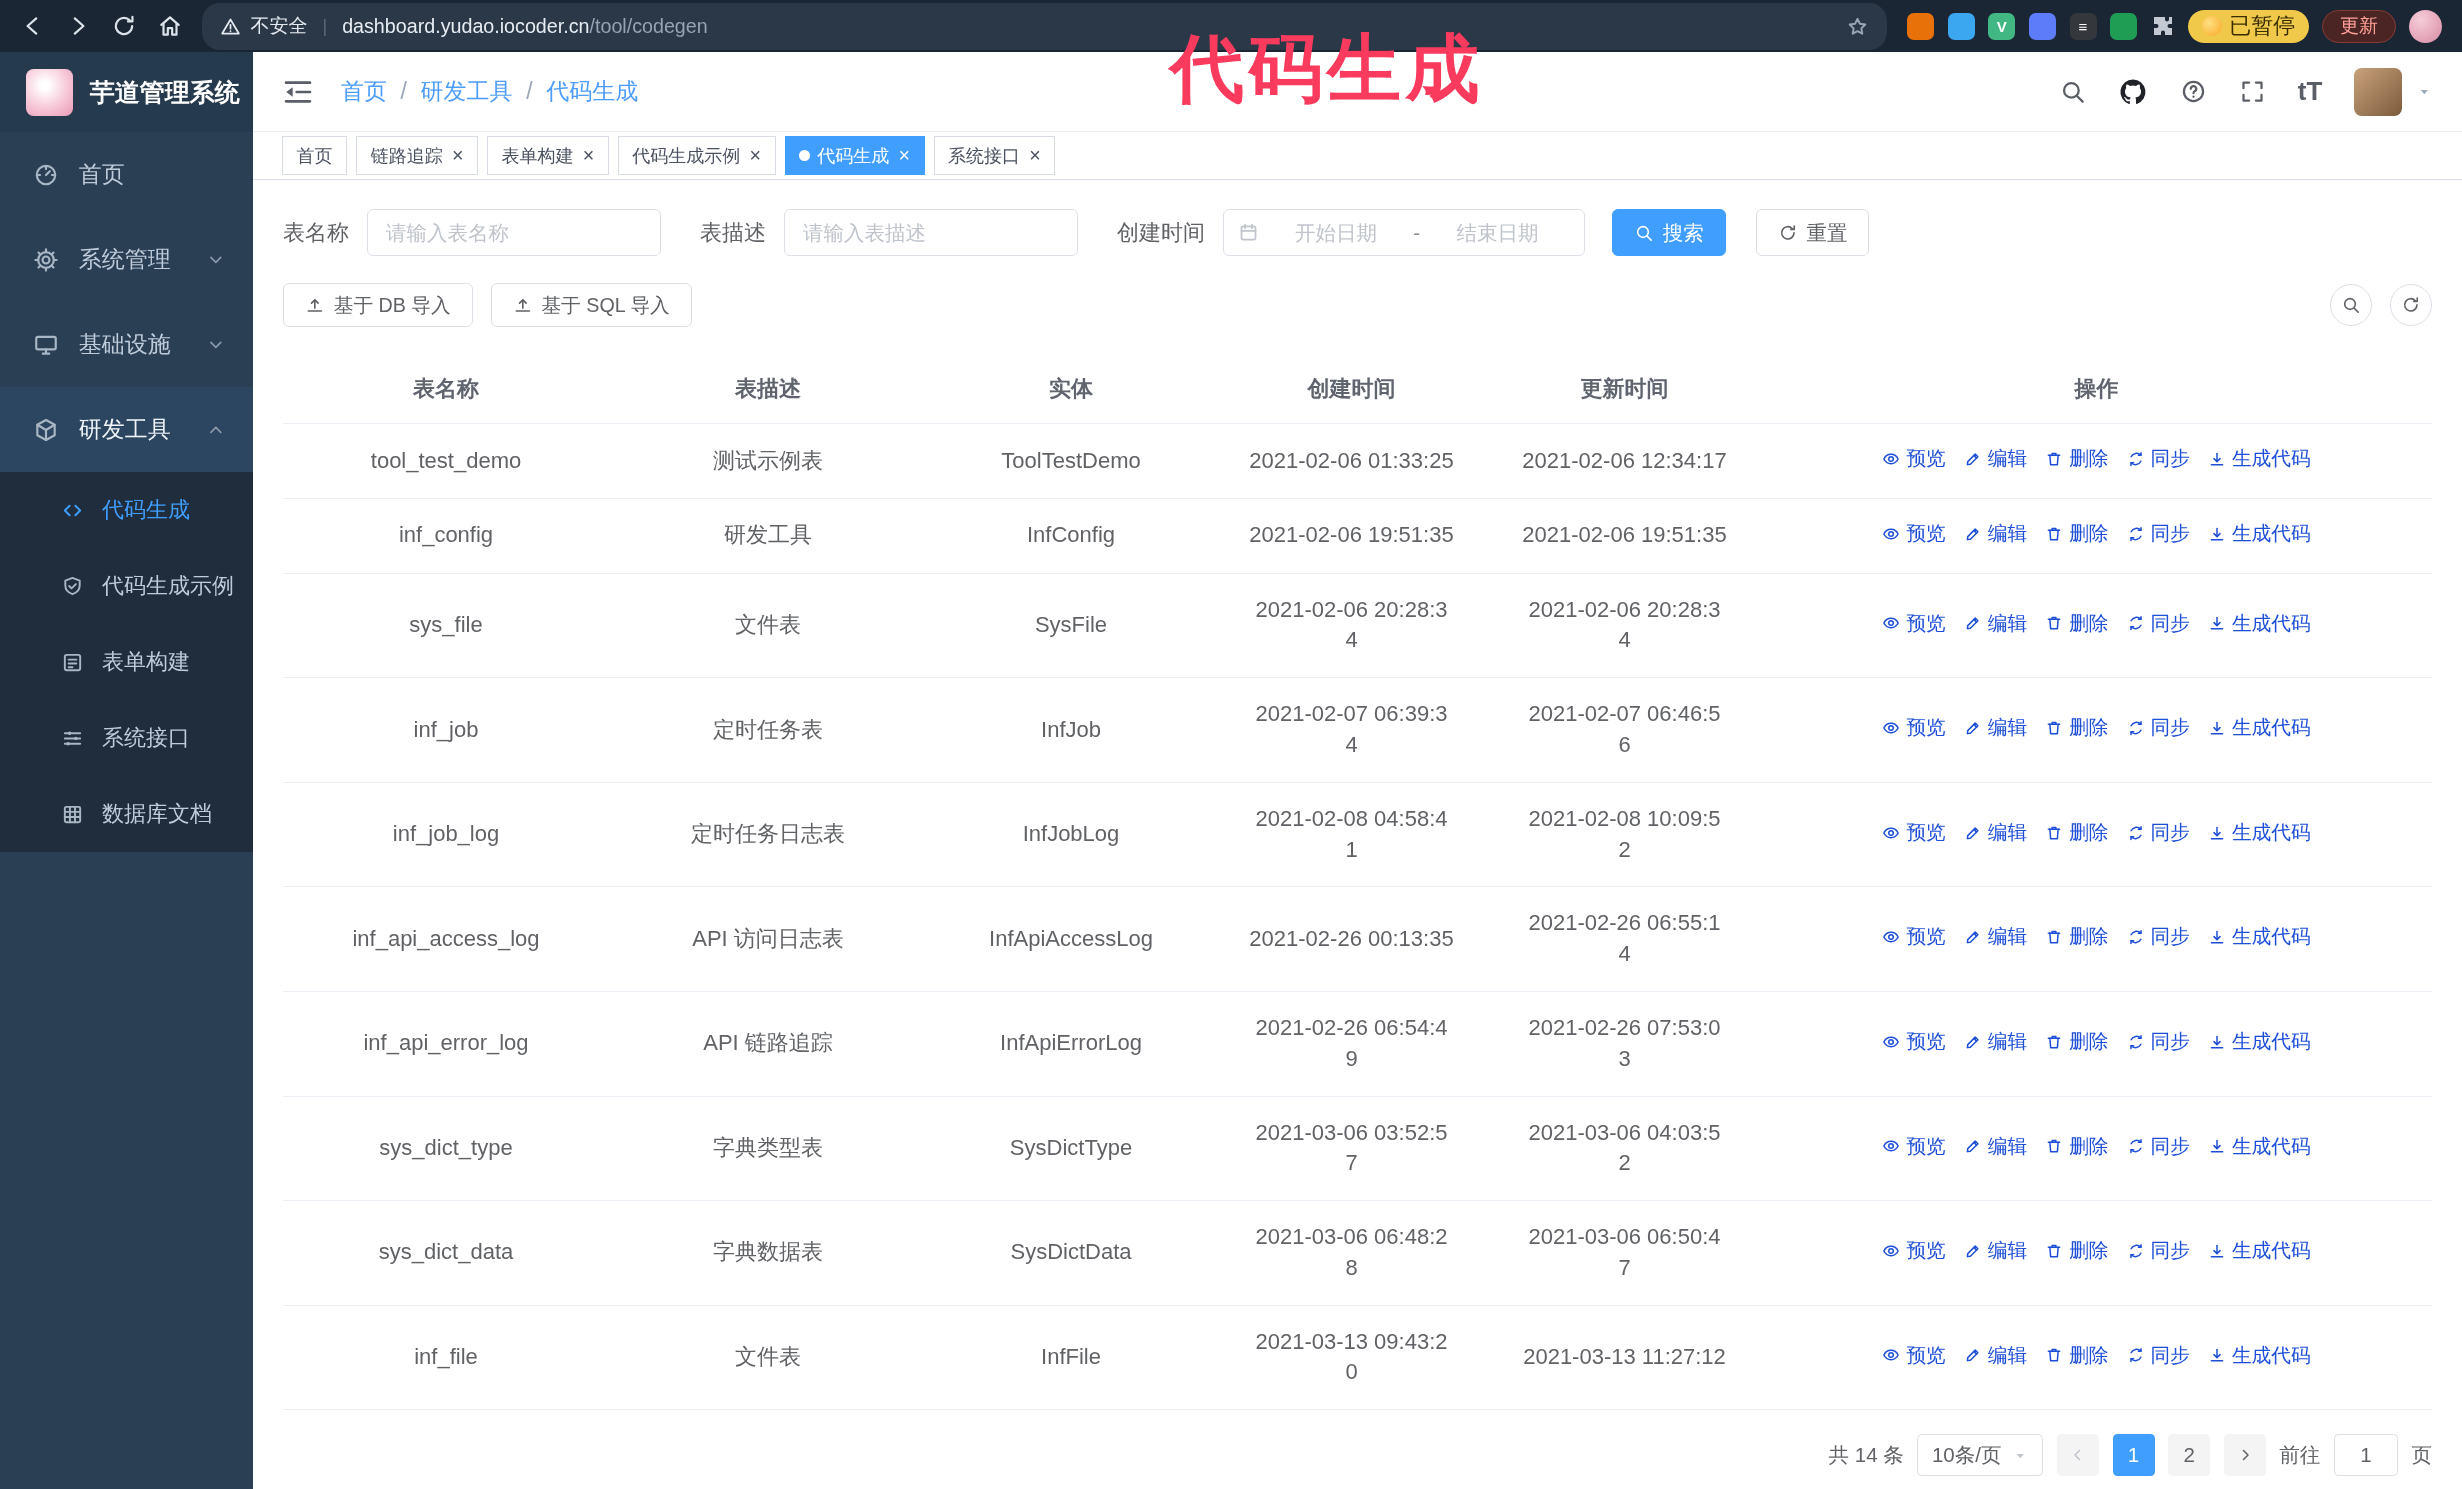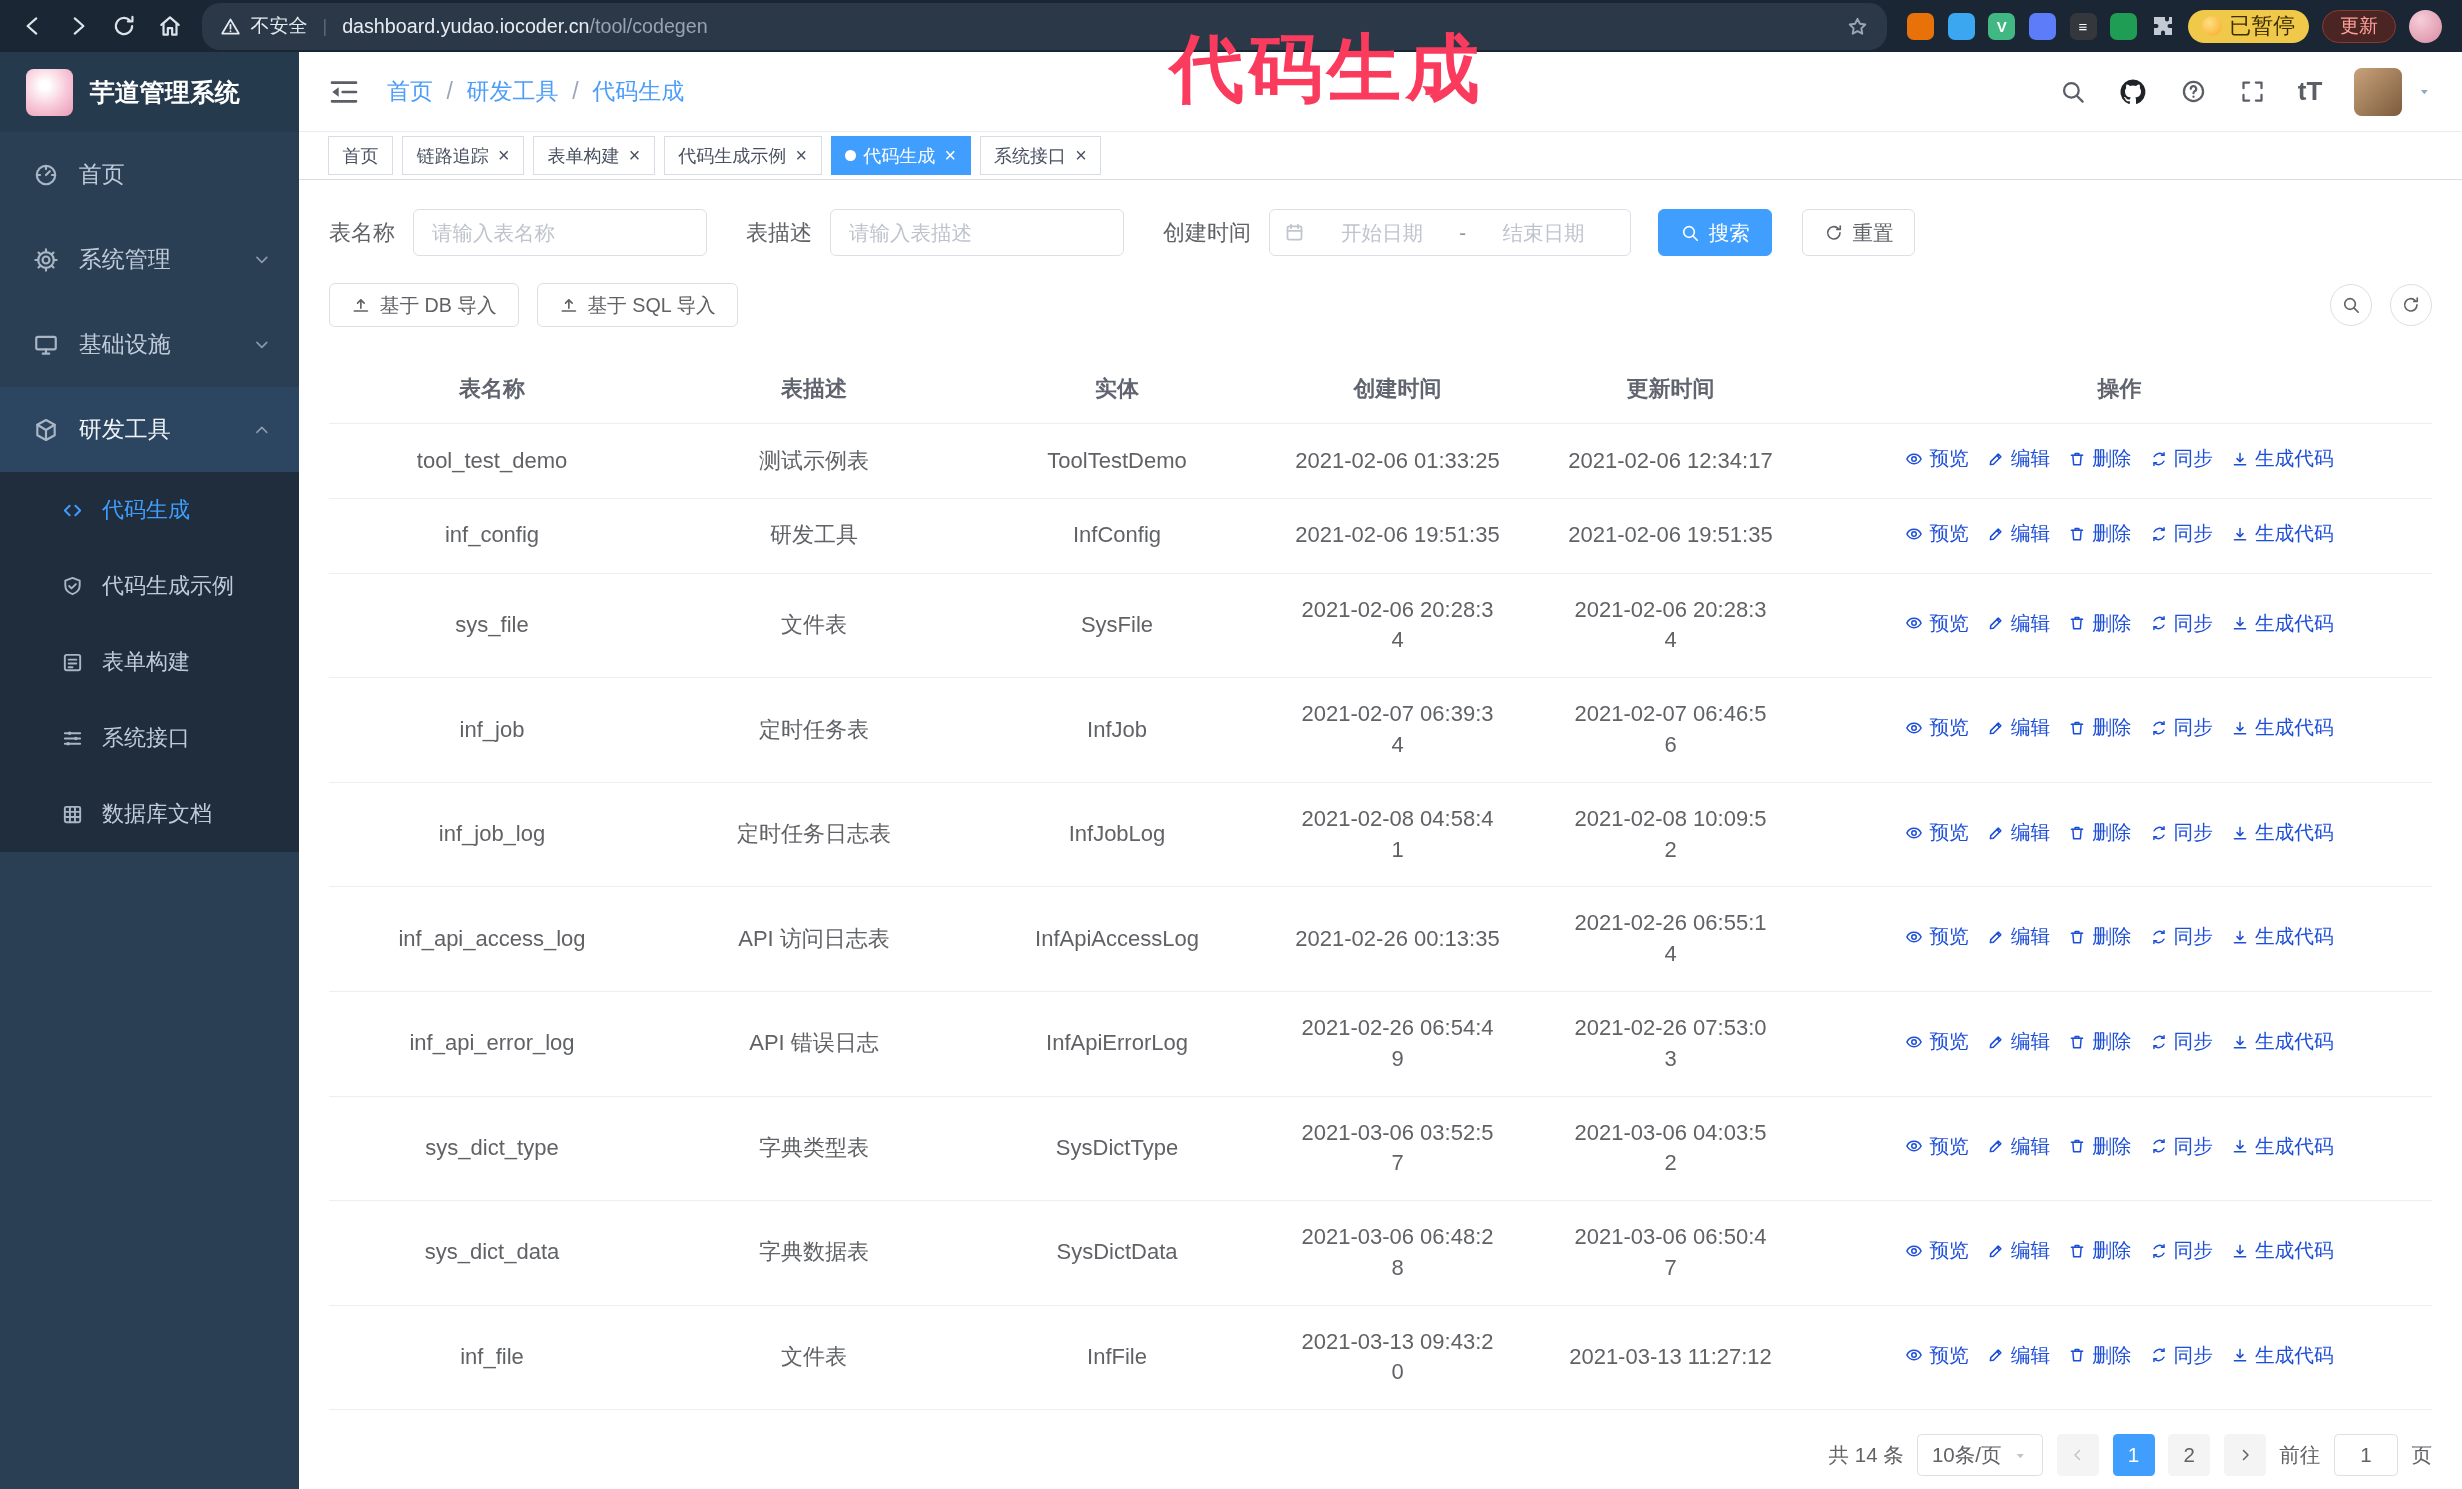--- a/index.html
+++ b/index.html
@@ -24,21 +24,21 @@
 .browser-right{display:flex;align-items:center;gap:13.6px}
 .ext{width:27px;height:27px;border-radius:6.8px;display:inline-flex;align-items:center;justify-content:center;color:#fff;font-size:15px;font-weight:700;cursor:pointer}
 .puzzle{width:24px;height:24px;color:#c3cad3;cursor:pointer}
 .paused-badge{height:33px;border-radius:16.7px;background:#f1c94a;color:#3a2e00;display:flex;align-items:center;gap:7.6px;padding:0 13.6px;font-size:22px;cursor:pointer;white-space:nowrap}
 .paused-dot{width:19.7px;height:19.7px;border-radius:50%;background:radial-gradient(circle at 35% 35%,#ffe082,#f9a825)}
 .update-btn{height:33px;border-radius:16.7px;padding:0 16.7px;display:flex;align-items:center;background:#4a2523;border:0.8px solid #8a3a34;color:#ff9f97;font-size:19px;cursor:pointer;white-space:nowrap}
 .profile-avatar{width:33px;height:33px;border-radius:50%;background:radial-gradient(circle at 35% 30%,#f6cdd9,#d88ba3);cursor:pointer}
 
 
 .app{display:flex;height:1438px}
-.sidebar{width:299px;background:#2a3f54;color:#bfcbd9;flex-shrink:0}
+.sidebar{width:253px;background:#2a3f54;color:#bfcbd9;flex-shrink:0}
 .logo{height:80px;display:flex;align-items:center;padding:0 26px;gap:16.7px;background:#263a4d}
 .logo-img{width:47px;height:47px;border-radius:7.6px;background:radial-gradient(circle at 40% 35%,#ffffff 10%,#f7c7d8 55%,#e89ab4);flex-shrink:0}
 .logo-title{font-size:25px;font-weight:700;color:#fff;white-space:nowrap}
 .menu-item{height:85px;display:flex;align-items:center;padding:0 27px 0 33px;gap:19.7px;font-size:23px;cursor:pointer;white-space:nowrap}
 .menu-item .icon{width:26px;height:26px;color:#a9b6c4}
 .menu-item .chev{width:19.7px;height:19.7px;margin-left:auto;color:#8d9aa9}
 .menu-item.open{background:#2c4560;color:#f0f4f8}
 .submenu{background:#1f2d3d}
 .submenu-item{height:76px;display:flex;align-items:center;padding-left:61px;gap:18px;font-size:22px;color:#bfcbd9;cursor:pointer;white-space:nowrap}
 .submenu-item .icon{width:23px;height:23px;color:#a9b6c4}
@@ -757,21 +757,21 @@
                       <path d="M12 4.5V15"></path>
                       <path d="m8 11.5 4 4 4-4"></path>
                       <path d="M4.5 19.5h15"></path>
                     </svg>
                   </span>
                   <span>生成代码</span>
                 </a></td>
             </tr>
             <tr>
               <td>inf_api_error_log</td>
-              <td>API 错误日志</td>
+              <td>API 链路追踪</td>
               <td>InfApiErrorLog</td>
               <td class="date-cell">2021-02-26 06:54:4
 9</td>
               <td class="date-cell">2021-02-26 07:53:0
 3</td>
               <td class="actions-cell"><a class="action-link">
                   <span class="icon">
                     <svg viewBox="0 0 24 24">
                       <path d="M2.5 12C4 9 7.5 5.8 12 5.8S20 9 21.5 12C20 15 16.5 18.2 12 18.2S4 15 2.5 12z"></path>
                       <circle cx="12" cy="12" r="3"></circle>

